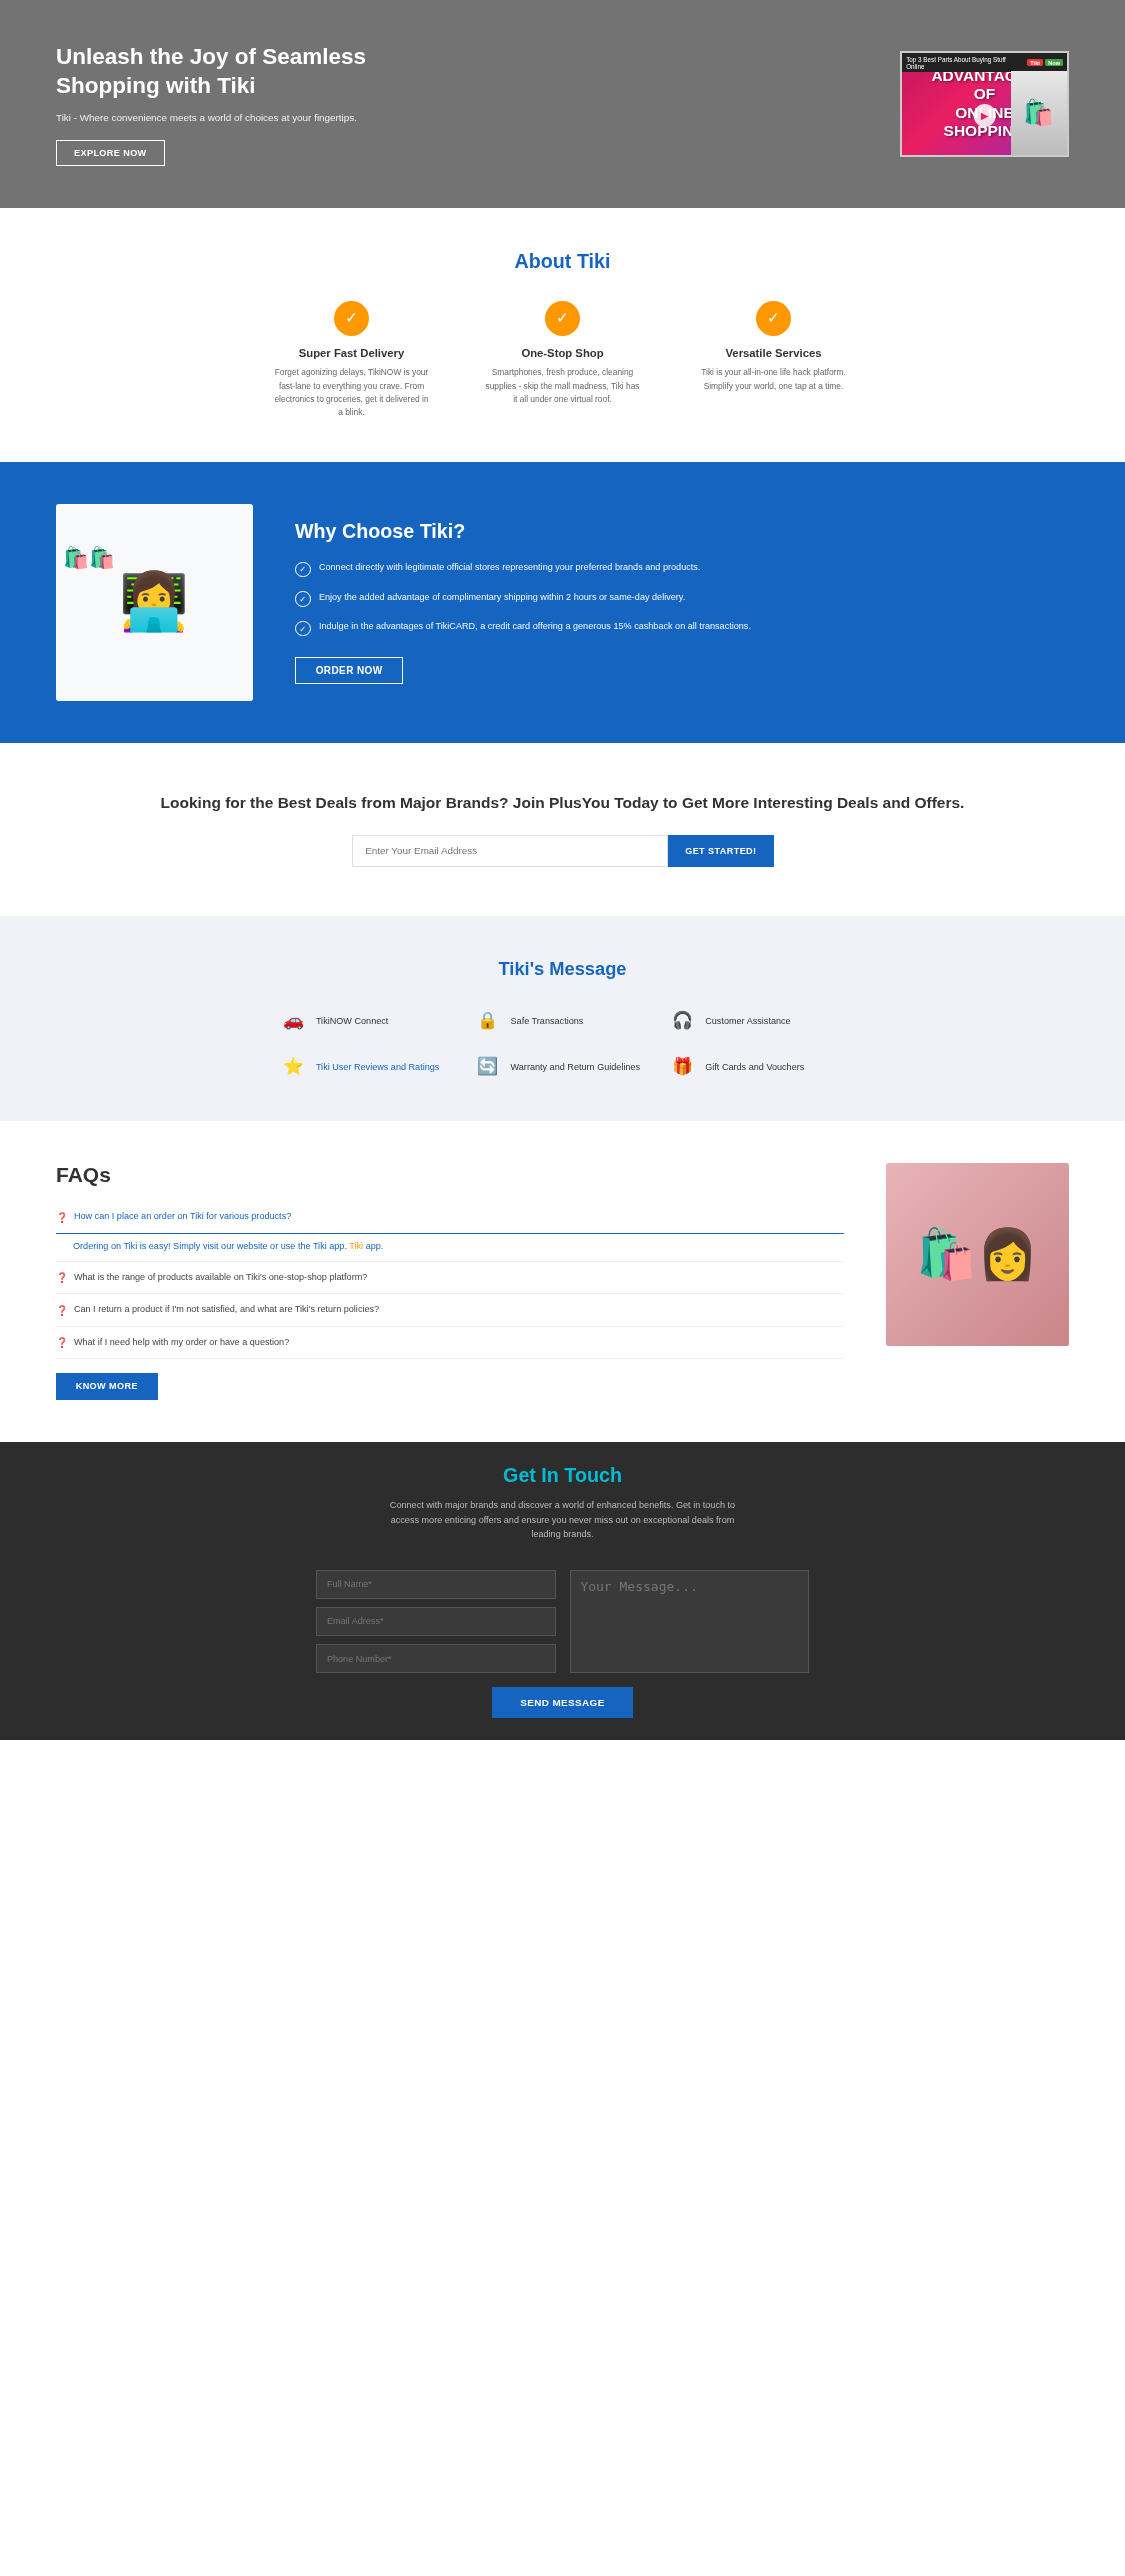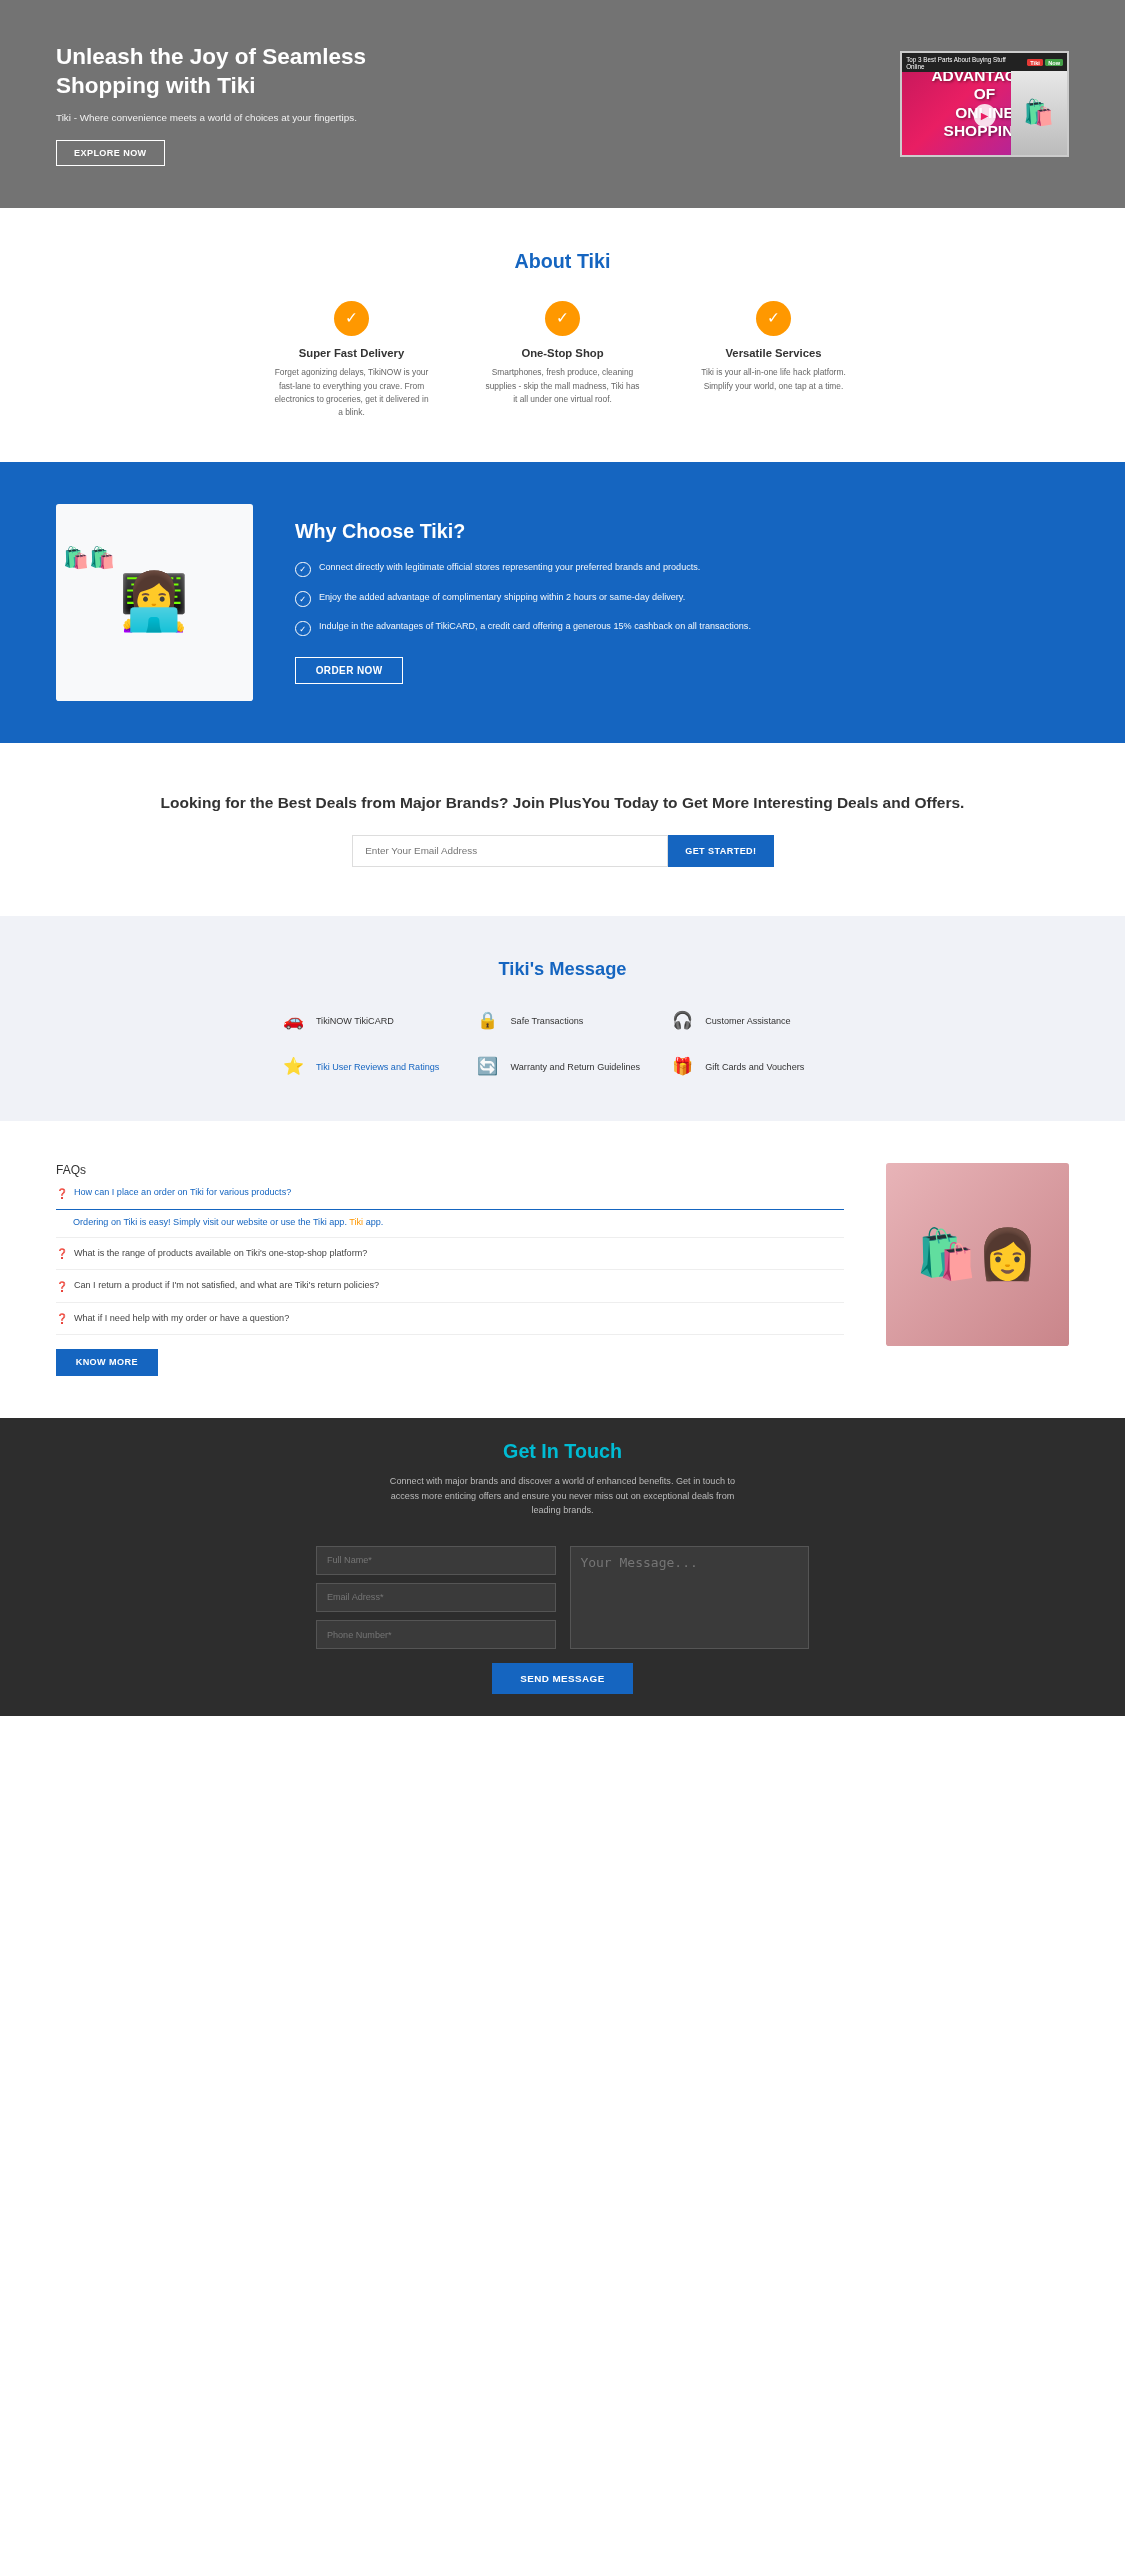--- a/index.html
+++ b/index.html
@@ -251,21 +251,21 @@
 
     
     .faq {
       padding: 42px 56px;
       background: white;
       display: flex;
       gap: 42px;
       align-items: flex-start;
     }
     .faq-content { flex: 1; }
-    .faq-content h2 { font-size: 12px; font-weight: normal; }
+    .faq-content h2 { font-size: 21px; font-weight: bold; margin-bottom: 14px; }
     .faq-item {
       padding: 9.9px 0;
       border-bottom: 0.7px solid #eee;
       font-size: 9.1px;
       color: #444;
       display: flex;
       align-items: flex-start;
       gap: 5.6px;
       cursor: pointer;
     }
@@ -443,21 +443,21 @@
     <button class="newsletter-btn">GET STARTED!</button>
   </div>
 </section>
 
 <section class="services">
   <h2>Tiki's Message</h2>
   <div class="services-grid">
 
     <div class="service-item">
       <div class="service-icon">🚗</div>
-      <span class="service-label">TikiNOW TikiCARD</span>
+      <span class="service-label">TikiNOW Connect</span>
     </div>
 
     <div class="service-item">
       <div class="service-icon">🔒</div>
       <span class="service-label">Safe Transactions</span>
     </div>
 
     <div class="service-item">
       <div class="service-icon">🎧</div>
       <span class="service-label">Customer Assistance</span>

